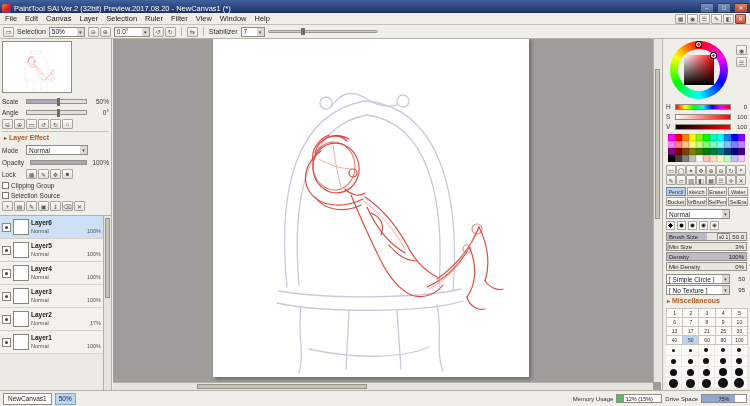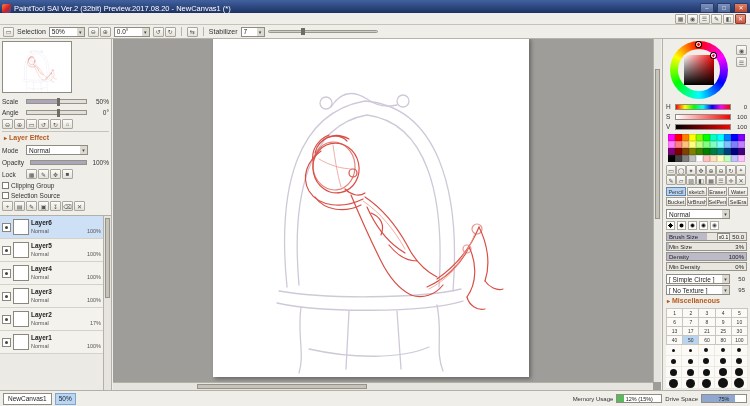--- a/index.html
+++ b/index.html
@@ -218,20 +218,32 @@
 
 <div class="titlebar">
   <span class="app-icon"></span>
   <span class="title-text">PaintTool SAI Ver.2 (32bit) Preview.2017.08.20 - NewCanvas1 (*)</span>
   <span class="win-btn">–</span>
   <span class="win-btn">□</span>
   <span class="win-btn close">✕</span>
 </div>
 
 <div class="menubar">
+  <span id="menu-items" style="display:flex">
+      <span class="menu-item">File</span>
+      <span class="menu-item">Edit</span>
+      <span class="menu-item">Canvas</span>
+      <span class="menu-item">Layer</span>
+      <span class="menu-item">Selection</span>
+      <span class="menu-item">Ruler</span>
+      <span class="menu-item">Filter</span>
+      <span class="menu-item">View</span>
+      <span class="menu-item">Window</span>
+      <span class="menu-item">Help</span>
+    </span>
   <span class="menubar-icons">
       <span class="icon-btn">▦</span>
       <span class="icon-btn">◉</span>
       <span class="icon-btn">☰</span>
       <span class="icon-btn">✎</span>
       <span class="icon-btn">◧</span>
       <span class="icon-btn red">✕</span>
     </span>
 </div>
 

